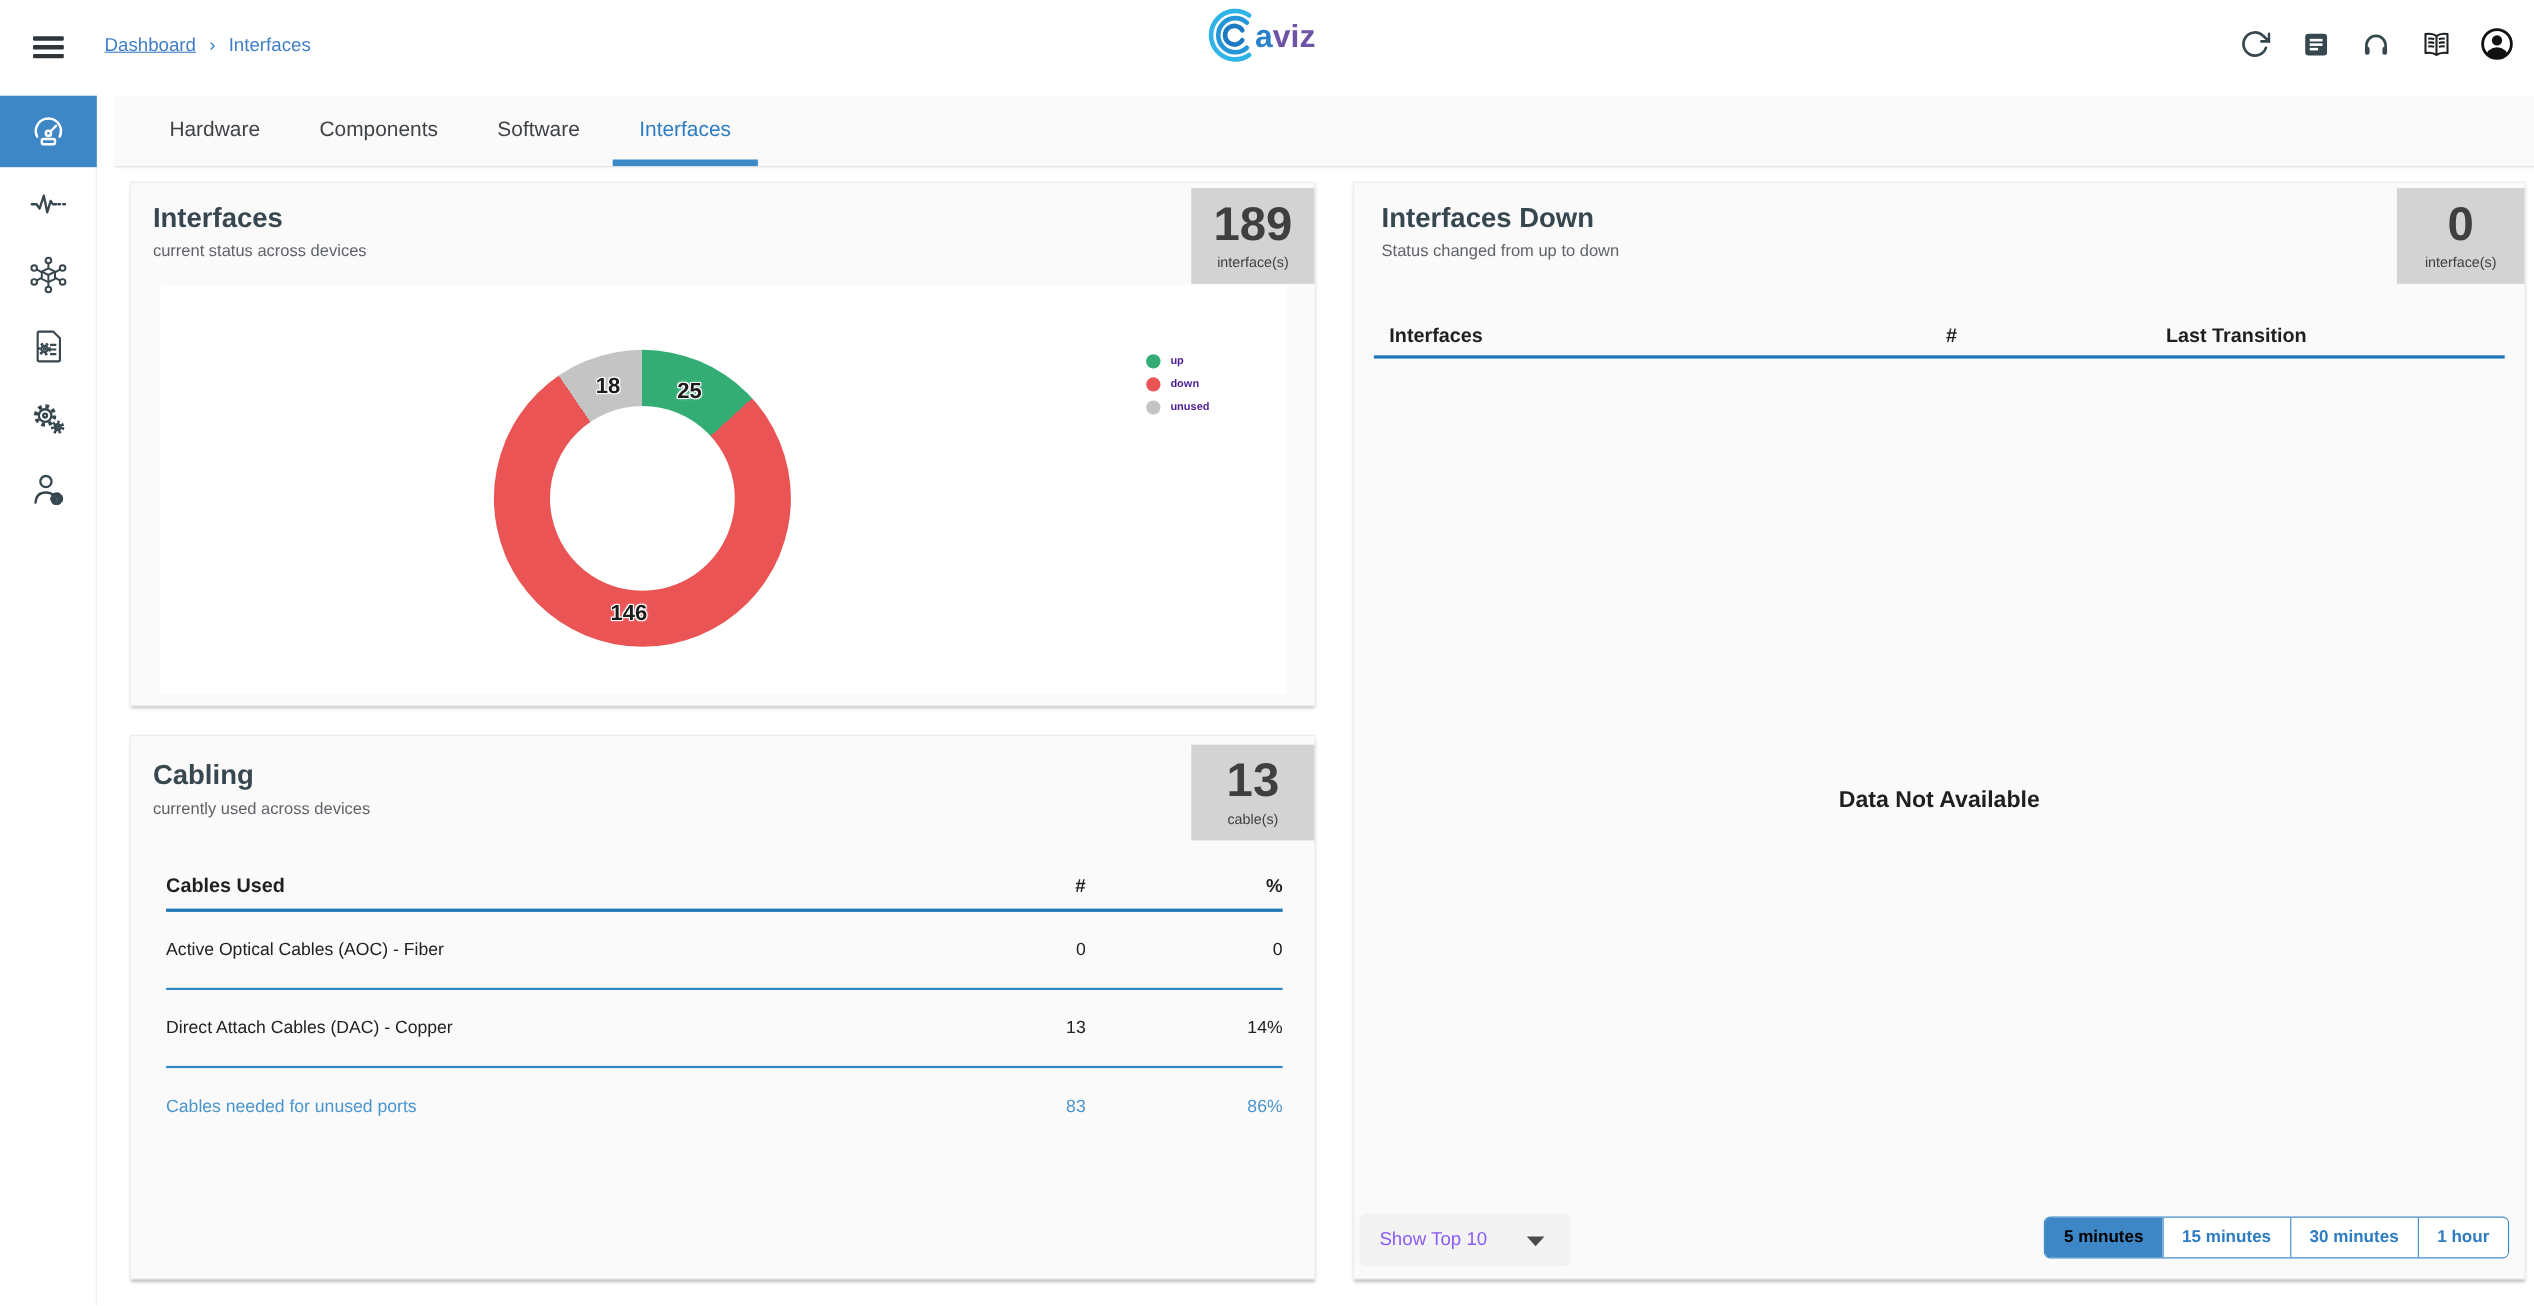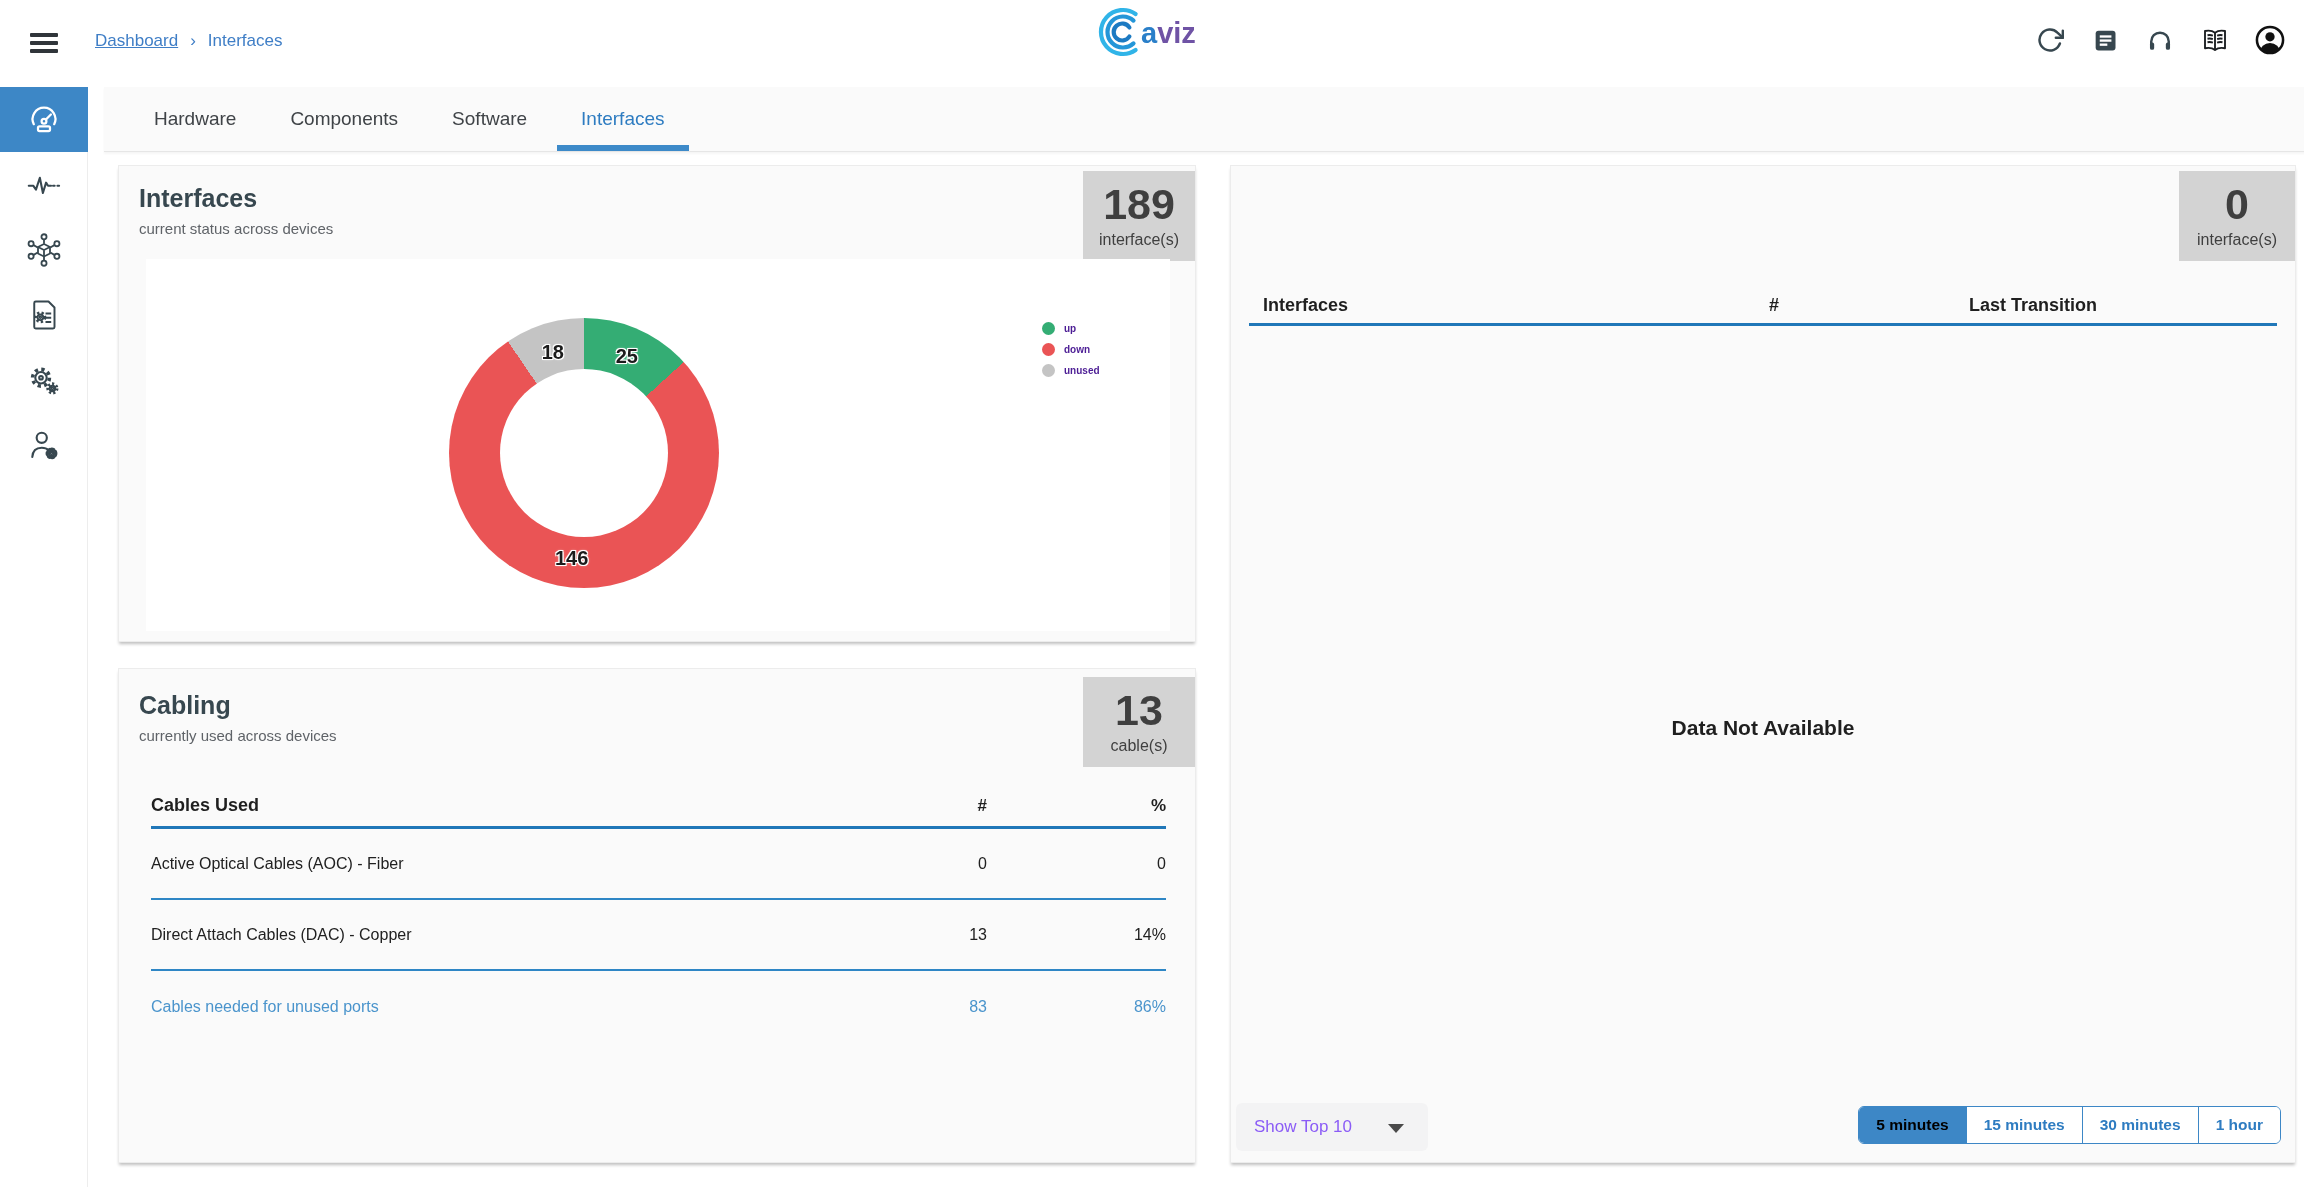--- a/index.html
+++ b/index.html
@@ -33,21 +33,21 @@
   .tab.active { color:#2e7cc1; font-weight:500; }
   .tab.active::after { content:""; position:absolute; left:-22px; right:-22px; bottom:0; height:6px; background:#3d8ac9; }
 
   
   .card { position:absolute; background:#fafafa; border:1px solid #ececec;
           box-shadow:0 3px 3px -1px rgba(0,0,0,0.25); }
   .card-title { font-size:25px; font-weight:700; color:#37474f; }
   .card-sub { font-size:15px; color:#5f6368; margin-top:7px; }
   .badge { position:absolute; top:5px; right:0; background:#d3d3d3; text-align:center; padding:10px 6px 12px; }
   .badge .badge-value { font-size:43px; font-weight:700; color:#3f3f3f; line-height:1.1; }
-  .badge .badge-unit { font-size:16px; color:#3f3f3f; margin-top:3px; }
+  .badge .badge-unit { font-size:13px; color:#3f3f3f; margin-top:3px; }
 
   .card-interfaces { left:118px; top:165px; width:1078px; height:477px; }
   .card-interfaces .card-head { padding:18px 0 0 20px; }
   .card-interfaces .badge { width:112px; }
   .plot { position:absolute; left:27px; top:93px; width:1024px; height:372px; background:#fff; }
 
   .donut { position:absolute; left:303px; top:59px; width:270px; height:270px; }
   .donut-ring { position:absolute; inset:0; border-radius:50%; }
   .donut-hole { position:absolute; left:51px; top:51px; width:168px; height:168px; border-radius:50%; background:#fff; }
   .slice-label { position:absolute; transform:translate(-50%,-50%); font-size:20px; font-weight:700; color:#1c1c1c;
@@ -294,20 +294,24 @@
       </div>
       <div class="ctable-row link-row">
         <div class="c1">Cables needed for unused ports</div>
         <div class="c2">83</div>
         <div class="c3">86%</div>
       </div>
     </div>
   </div>
 
   <div class="card card-down">
+    <div class="card-head">
+      <div class="card-title">Interfaces Down</div>
+      <div class="card-sub">Status changed from up to down</div>
+    </div>
     <div class="badge">
       <div class="badge-value">0</div>
       <div class="badge-unit">interface(s)</div>
     </div>
     <div class="dtable-head">
       <div class="h1">Interfaces</div>
       <div class="h2">#</div>
       <div class="h3">Last Transition</div>
     </div>
     <div class="empty-msg">Data Not Available</div>

